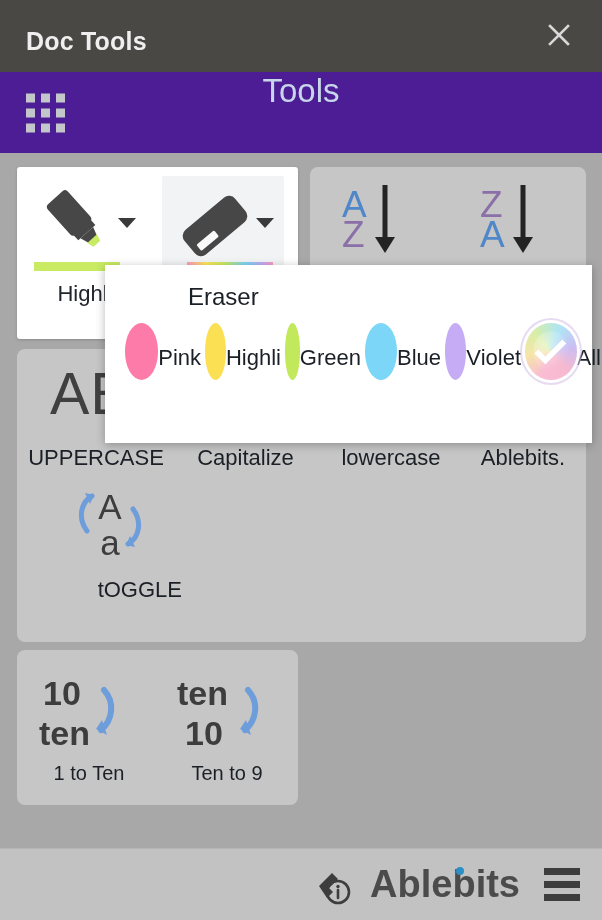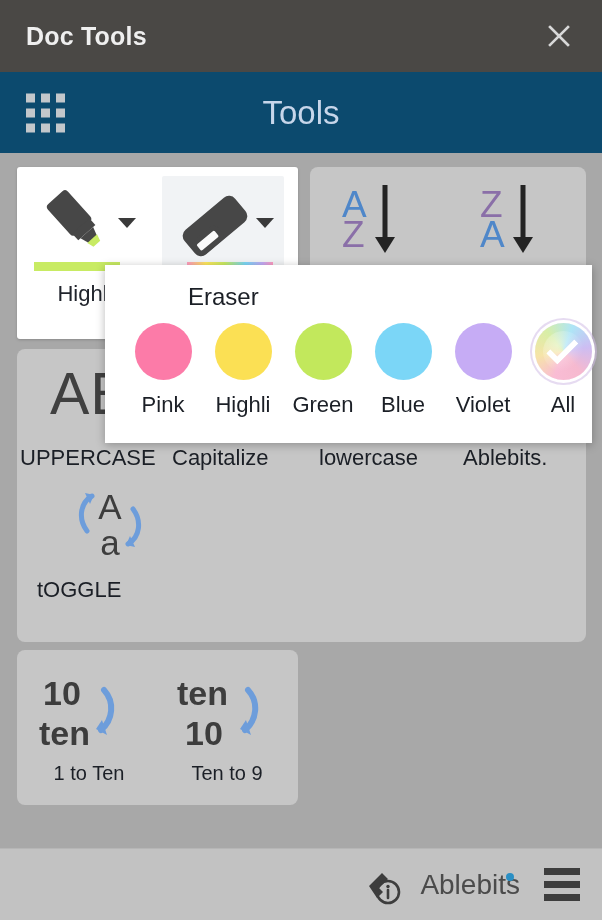--- a/index.html
+++ b/index.html
@@ -13,41 +13,41 @@
     position: relative;
     width: 602px; height: 920px;
     background: #a8a8a8;
   }
 
   
   .titlebar {
     position: absolute; left: 0; top: 0;
     width: 602px; height: 72px;
     background: #4a4845;
-    display: flex; align-items: center;
-    padding: 0 22px 0 26px;
+    display: flex; align-items: flex-end;
+    padding: 0 22px 16px 26px;
   }
   .titlebar-title {
     color: #efefef; font-size: 25px; font-weight: bold;
     letter-spacing: .2px;
   }
   .titlebar-close {
     margin-left: auto;
     width: 42px; height: 42px;
     display: flex; align-items: center; justify-content: center;
     cursor: pointer;
   }
   .titlebar-close svg { display: block; }
 
   
   .bluebar {
     position: absolute; left: 0; top: 72px;
     width: 602px; height: 81px;
-    background: #0c4a6e;
-    display: flex; align-items: center;
+    background: #4c1d95;
+    display: flex; 
   }
   .grid-icon {
     position: absolute; left: 26px; top: 50%;
     transform: translateY(-50%);
     display: grid;
     grid-template-columns: repeat(3, 9px);
     grid-template-rows: repeat(3, 9px);
     gap: 6px;
     cursor: pointer;
   }
@@ -149,37 +149,37 @@
   .case-ab {
     position: absolute; left: 33px; top: 11px;
     font-size: 59px; color: #404040; letter-spacing: 1px;
   }
   .case-labels {
     position: absolute; left: 0; top: 96px;
     width: 100%;
     display: flex;
     font-size: 22px; color: #1b1f26;
   }
-  .case-labels .ci { text-align: left; cursor: pointer; }
+  .case-labels .ci { text-align: center; cursor: pointer; }
   .case-labels .ci:nth-child(1) { width: 152px; margin-left: 3px; }
   .case-labels .ci:nth-child(2) { width: 147px; }
   .case-labels .ci:nth-child(3) { width: 144px; }
   .case-labels .ci:nth-child(4) { width: 120px; }
 
   .toggle-btn {
     position: absolute; left: 20px; top: 130px;
     width: 145px; height: 140px; cursor: pointer;
   }
   .toggle-glyph {
     position: absolute; left: 33px; top: 4px;
     width: 80px; height: 78px;
   }
   .toggle-label {
     position: absolute; left: 0; top: 98px; width: 145px;
-    text-align: left; font-size: 22px; color: #1b1f26;
+    text-align: right; font-size: 22px; color: #1b1f26;
   }
 
   
   .num-panel {
     position: absolute; left: 17px; top: 497px;
     width: 281px; height: 155px;
     background: #c6c6c6;
     border-radius: 8px;
   }
   .num-btn { position: absolute; top: 18px; width: 140px; height: 135px; cursor: pointer; }
@@ -202,21 +202,21 @@
   .dropdown-title {
     position: absolute; left: 83px; top: 18px;
     font-size: 24px; color: #1b1f26;
   }
   .swatch-row {
     position: absolute; left: 18px; top: 58px;
     display: flex;
   }
   .swatch-cell {
     width: 76px; margin: 0 2px;
-    display: flex; flex-direction: column; align-items: center;
+    display: flex; flex-direction: row; align-items: center;
     cursor: pointer;
   }
   .swatch {
     width: 57px; height: 57px; border-radius: 50%;
   }
   .swatch-wrap-all {
     width: 57px; height: 57px; border-radius: 50%;
     display: flex; align-items: center; justify-content: center;
     position: relative;
     background: conic-gradient(from 200deg,
@@ -245,21 +245,21 @@
   .footer {
     position: absolute; left: 0; bottom: 0;
     width: 602px; height: 72px;
     background: #c2c2c2;
     display: flex; align-items: center; justify-content: flex-end;
     padding-right: 22px;
     border-top: 1px solid #b6b6b6;
   }
   .brand { display: flex; align-items: center; cursor: pointer; }
   .brand-name {
-    font-size: 28px; font-weight: normal; color: #4b4b4b;
+    font-size: 38px; font-weight: bold; color: #4b4b4b;
     margin-left: 13px; position: relative;
   }
   .brand-dot {
     position: absolute; width: 8px; height: 8px; border-radius: 50%;
     background: #2a8fc4; left: 86px; top: 4px;
   }
   .burger { margin-left: 24px; cursor: pointer; display: flex;
             flex-direction: column; gap: 6px; }
   .burger i { display: block; width: 36px; height: 7px; background: #3d3d3d; }
 </style>

